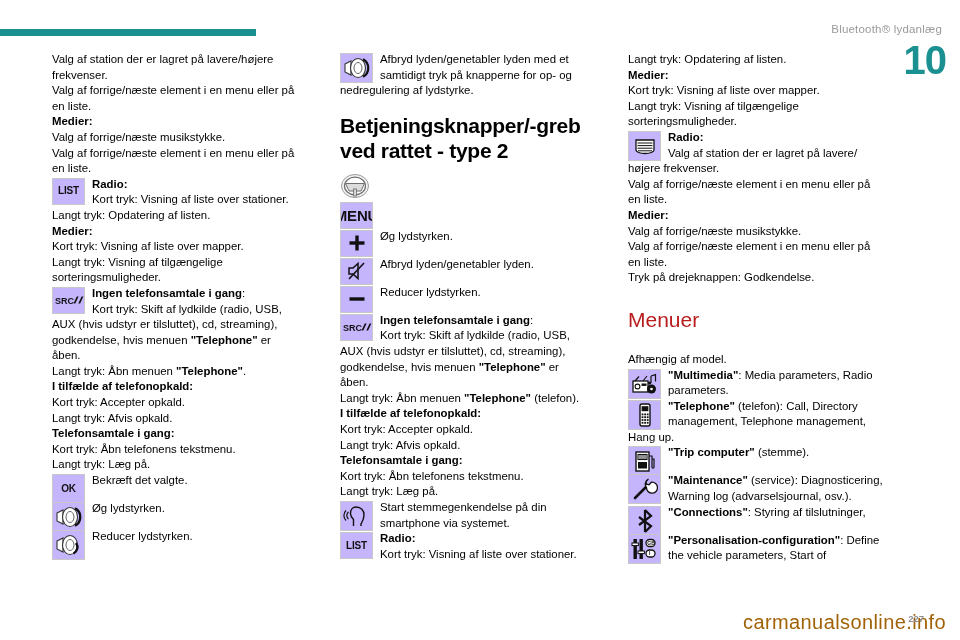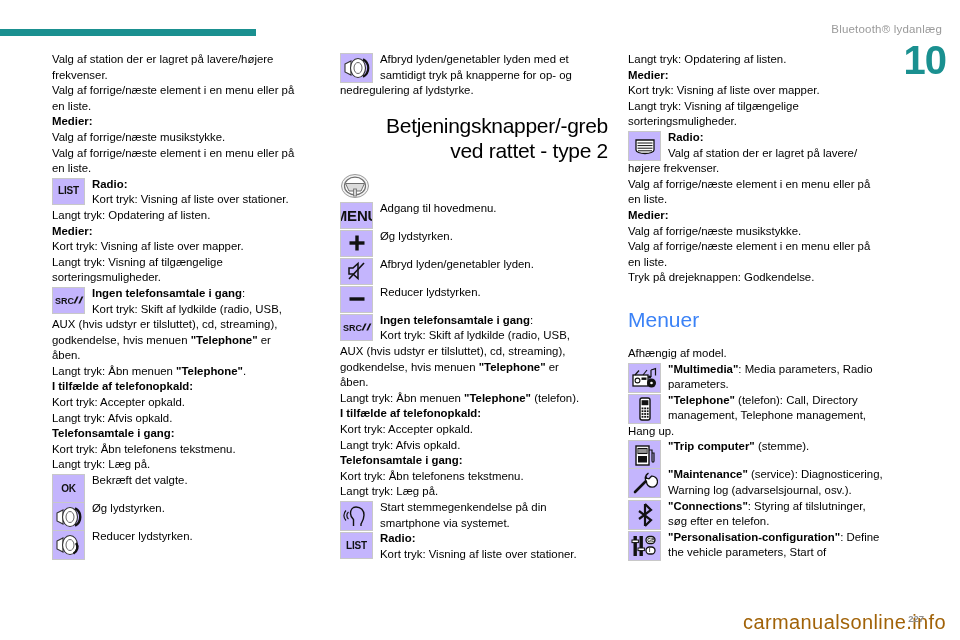--- a/index.html
+++ b/index.html
@@ -62,31 +62,30 @@
   .col-3 { left: 628px; }
 
   .p { margin: 0; }
   .b { font-weight: bold; }
 
   
   h2.section-h {
     margin: 14px 0 10px 0;
     font-size: 21px;
     line-height: 25px;
-    font-weight: normal;
+    font-weight: bold;
     color: #000;
     letter-spacing: -.3px;
-    text-align: right;
   }
   h2.menu-h {
-    margin: 22px 0 14px 0;
+    margin: 22px 0 20px 0;
     font-size: 21px;
     line-height: 24px;
     font-weight: normal;
-    color: #3b82f6;
+    color: #b91c1c;
     letter-spacing: 0px;
   }
 
   
   .irow {
     position: relative;
     min-height: 28px;
     padding-left: 40px;
     margin: 0;
   }
@@ -258,21 +257,20 @@
           <ellipse cx="15" cy="13" rx="10.5" ry="8.8" fill="#fff" stroke="#6f6f6f" stroke-width="1.2"></ellipse>
           <path d="M5.5 10.5 L24.5 10.5 L21 18 L9 18 Z" fill="#dcdcdc" stroke="#6f6f6f" stroke-width="1"></path>
           <rect x="13.6" y="16" width="2.8" height="7" fill="#dcdcdc" stroke="#6f6f6f" stroke-width=".9"></rect>
         </svg>
       </div>
 
       <div class="irow">
         <span class="ibox">
           <span class="ibox-label small">MENU</span>
         </span>
-        <span class="txt">Adgang til hovedmenu.</span>
       </div>
 
       <div class="irow">
         <span class="ibox">
           <svg width="20" height="20" viewBox="0 0 20 20" aria-hidden="true">
             <rect x="8.3" y="2.5" width="3.4" height="15" fill="#111"></rect>
             <rect x="2.5" y="8.3" width="15" height="3.4" fill="#111"></rect>
           </svg>
         </span>
         <span class="txt">Øg lydstyrken.</span>
@@ -448,21 +446,20 @@
       </div>
 
       <div class="irow">
         <span class="ibox tall">
           <svg width="20" height="26" viewBox="0 0 20 26" aria-hidden="true">
             <path d="M10 2 L16 8 L4 17 M10 24 L16 18 L4 9" fill="none" stroke="#111" stroke-width="2.2" stroke-linejoin="miter"></path>
             <line x1="10" y1="2" x2="10" y2="24" stroke="#111" stroke-width="2.2"></line>
           </svg>
         </span>
         <span class="txt"><span class="b">"Connections"</span><span>: Styring af tilslutninger,</span></span>
-        <span class="txt">søg efter en telefon.</span>
       </div>
 
       <div class="irow">
         <span class="ibox tall">
           <svg width="28" height="24" viewBox="0 0 28 24" aria-hidden="true">
             <rect x="2.5" y="2" width="3.4" height="20" fill="#111"></rect>
             <rect x="1" y="6" width="6.4" height="2.6" fill="#fff" stroke="#111" stroke-width="1"></rect>
             <rect x="8.5" y="2" width="3.4" height="20" fill="#111"></rect>
             <rect x="7" y="14" width="6.4" height="2.6" fill="#fff" stroke="#111" stroke-width="1"></rect>
             <rect x="15" y="2.5" width="9" height="7" rx="3.5" fill="#fff" stroke="#111" stroke-width="1.3"></rect>

